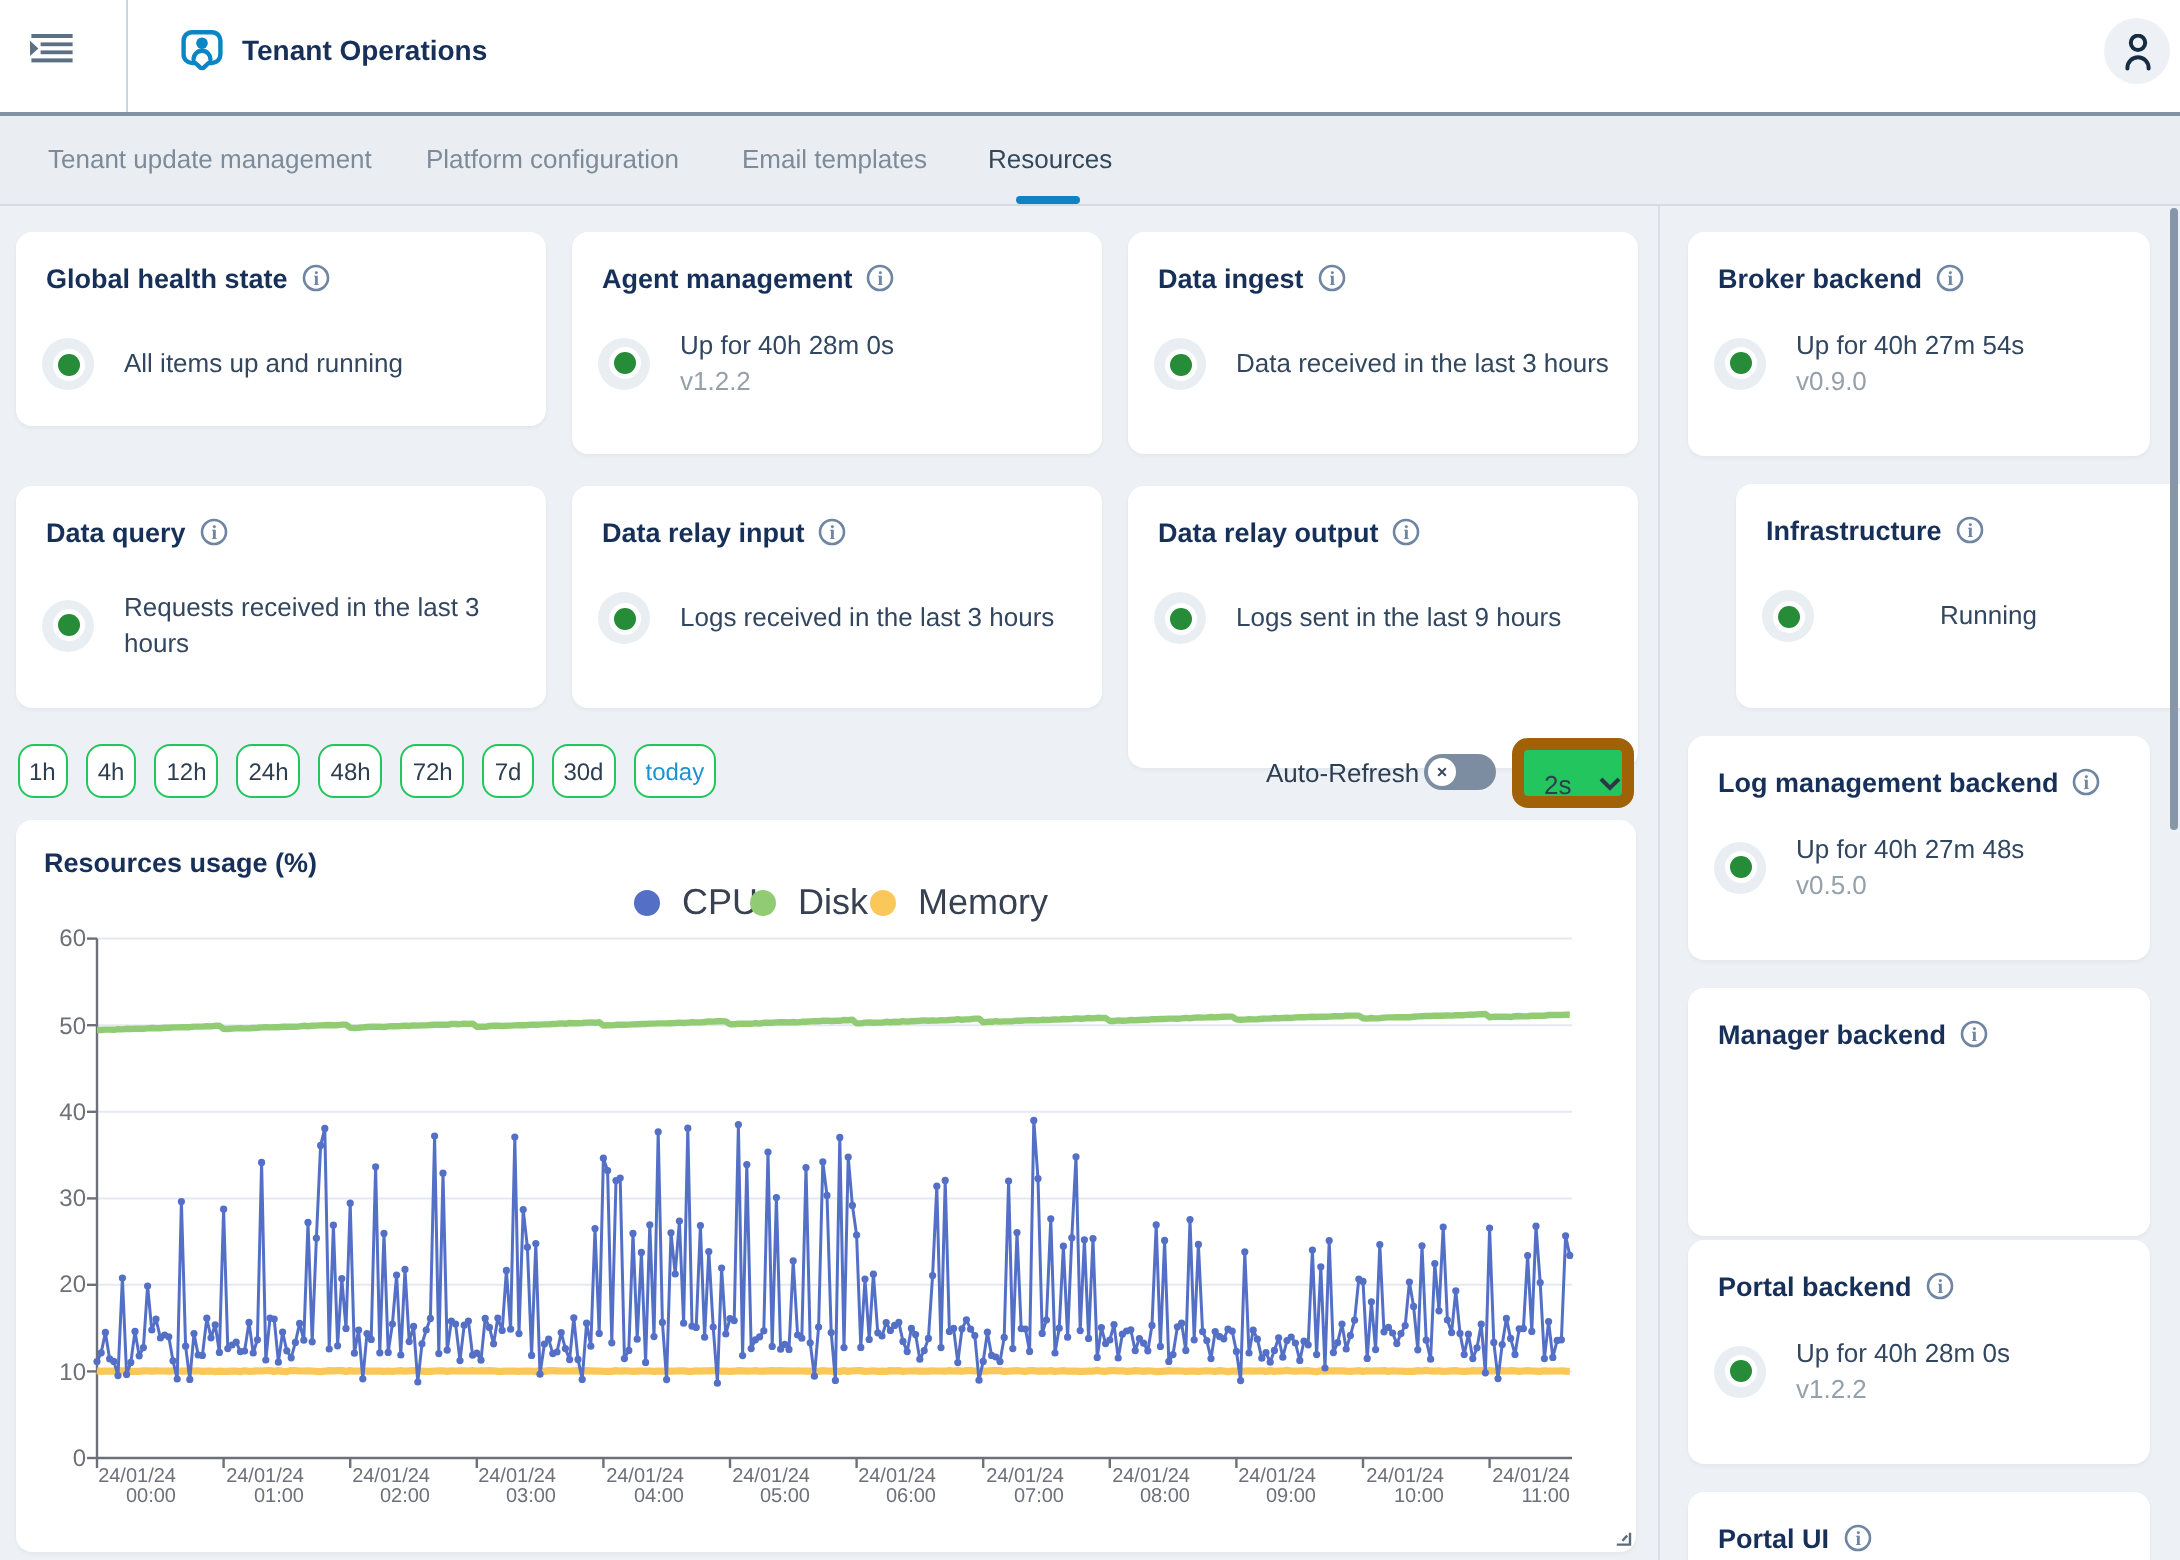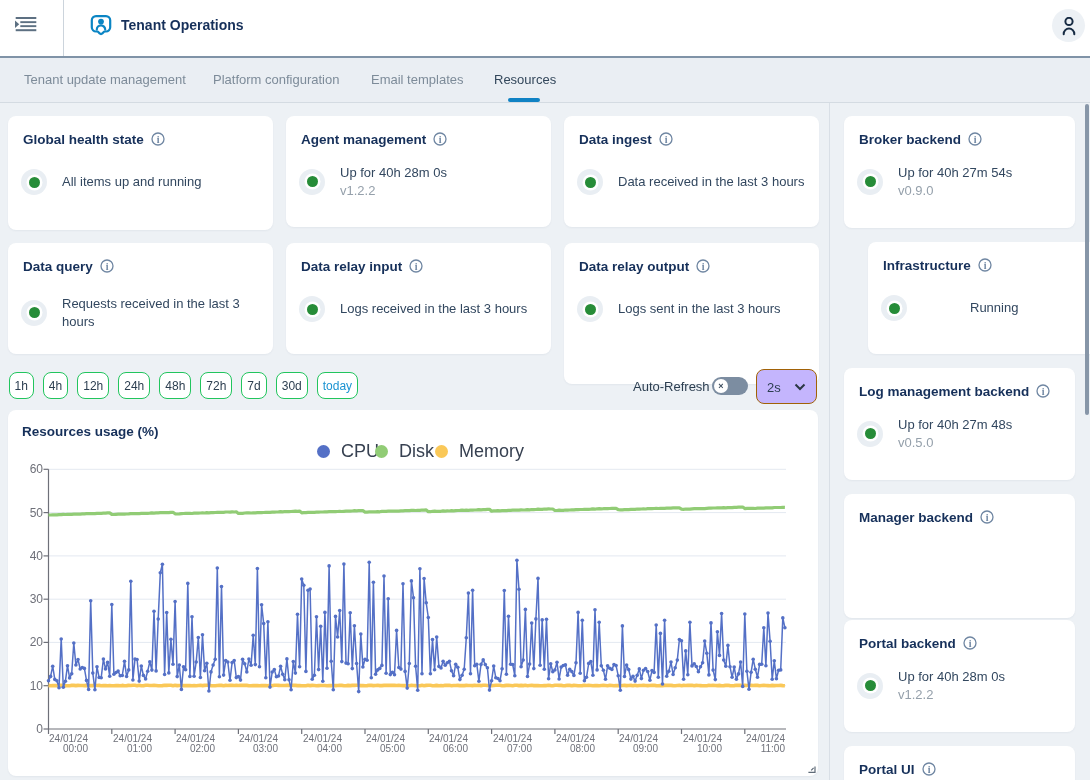--- a/index.html
+++ b/index.html
@@ -20,21 +20,21 @@
 .dot { flex:0 0 auto; width:26px; height:26px; border-radius:50%; background:#e9eef3; display:flex; align-items:center; justify-content:center; margin-right:15px; }
 .dot i { display:block; width:11px; height:11px; border-radius:50%; background:#268c38; border:0; box-shadow:0 0 0 2.5px #ffffff; }
 .sttext { font-size:13px; color:#32475f; line-height:17.5px; }
 .sttext .ver { color:#95a0ab; }
 .btnrow { position:absolute; left:8.5px; top:372px; display:flex; gap:9px; }
 .tbtn { height:27px; padding:0 5px; display:flex; align-items:center; background:#fff; border:1px solid #22c55e; border-radius:8px; font-size:12px; color:#2c3e50; }
 .tbtn.blue { color:#1b93d2; }
 #autolabel { position:absolute; left:633px; top:379px; font-size:13px; color:#2c3e50; }
 #toggle { position:absolute; left:712px; top:377px; width:36px; height:18px; border-radius:9px; background:#7c8da1; }
 #toggle .knob { position:absolute; left:2px; top:2px; width:14px; height:14px; border-radius:50%; background:#fff; color:#3a4a5c; font-size:9px; font-weight:bold; text-align:center; line-height:14px; }
-#dropdown { position:absolute; left:756px; top:369px; width:61px; height:35px; background:#c4b5fd; border:1px solid #a16207; border-radius:8px; }
+#dropdown { position:absolute; left:756px; top:369px; width:61px; height:35px; background:#22c55e; border:6px solid #a16207; border-radius:8px; }
 #dropdown .val { position:absolute; left:10px; top:10px; font-size:13px; color:#2c3e50; }
 #sidebarline { position:absolute; left:829px; top:103px; width:1px; height:677px; background:#d9dfe6; }
 #scrollthumb { position:absolute; left:1085px; top:104px; width:4px; height:311px; border-radius:2px; background:#8796a8; }
 #chartcard { left:8px; top:410px; width:810px; height:366px; }
 #chart-title { position:absolute; left:22px; top:424px; font-size:13.5px; font-weight:bold; color:#16305a; }
 .legend { position:absolute; top:441px; display:flex; align-items:center; font-size:18px; color:#374151; }
 .legend .ldot { width:13px; height:13px; border-radius:50%; margin-right:11px; }
 .xlab { position:absolute; width:80px; text-align:right; top:734px; font-size:10px; color:#6e7079; line-height:10.3px; }
 .ylab { position:absolute; width:34px; text-align:right; font-size:12px; color:#6e7079; }
 #resize { position:absolute; left:808px; top:766px; width:8px; height:7px; }
@@ -480,21 +480,21 @@
   </div>
 
   <div id="tabbar">
     <div class="tab" style="left:24px;">Tenant update management</div>
     <div class="tab" style="left:213px;">Platform configuration</div>
     <div class="tab" style="left:371px;">Email templates</div>
     <div class="tab active" style="left:494px;">Resources</div>
     <div id="underline"></div>
   </div>
 
-  <div class="card" style="left:8px;top:116px;width:265px;height:114px;">
+  <div class="card" style="left:8px;top:116px;width:265px;height:97px;">
       <div class="ct">Global health state<svg width="14" height="14" viewBox="0 0 14 14">
           <circle cx="7" cy="7" r="6.0" fill="none" stroke="#6f86a2" stroke-width="1.3"></circle>
           <text x="7.1" y="10.6" font-size="10" font-family="Liberation Serif" font-weight="bold" fill="#6f86a2" text-anchor="middle">i</text>
         </svg></div>
       <div class="strow" style="top:53px;">
         <span class="dot">
           <i></i>
         </span>
         <div class="sttext" style="">All items up and running</div>
       </div>
@@ -549,21 +549,21 @@
     </div>
   <div class="card" style="left:564px;top:243px;width:255px;height:141px;">
       <div class="ct">Data relay output<svg width="14" height="14" viewBox="0 0 14 14">
           <circle cx="7" cy="7" r="6.0" fill="none" stroke="#6f86a2" stroke-width="1.3"></circle>
           <text x="7.1" y="10.6" font-size="10" font-family="Liberation Serif" font-weight="bold" fill="#6f86a2" text-anchor="middle">i</text>
         </svg></div>
       <div class="strow" style="top:53px;">
         <span class="dot">
           <i></i>
         </span>
-        <div class="sttext" style="">Logs sent in the last 3 hours</div>
+        <div class="sttext" style="">Logs sent in the last 9 hours</div>
       </div>
     </div>
   <div class="card" style="left:844px;top:116px;width:231px;height:112px;">
       <div class="ct">Broker backend<svg width="14" height="14" viewBox="0 0 14 14">
           <circle cx="7" cy="7" r="6.0" fill="none" stroke="#6f86a2" stroke-width="1.3"></circle>
           <text x="7.1" y="10.6" font-size="10" font-family="Liberation Serif" font-weight="bold" fill="#6f86a2" text-anchor="middle">i</text>
         </svg></div>
       <div class="strow" style="top:48px;">
         <span class="dot">
           <i></i>

